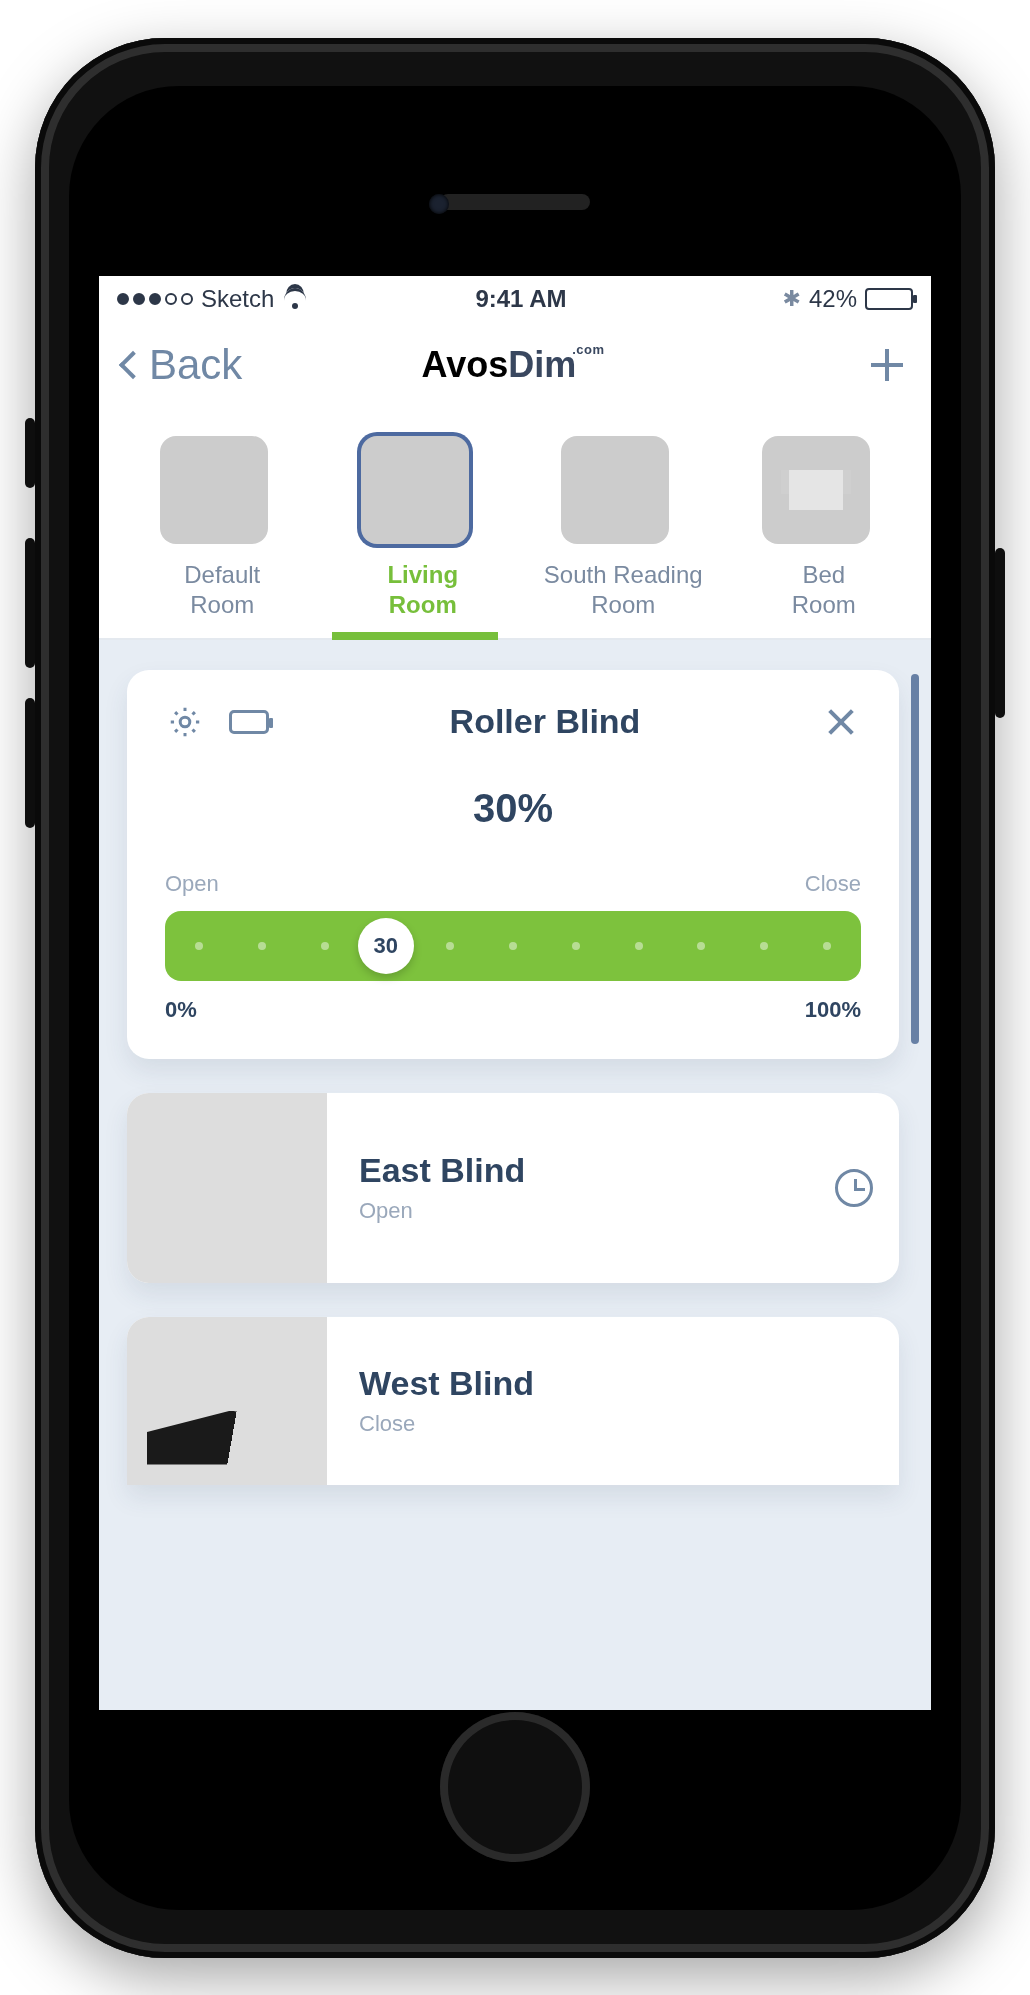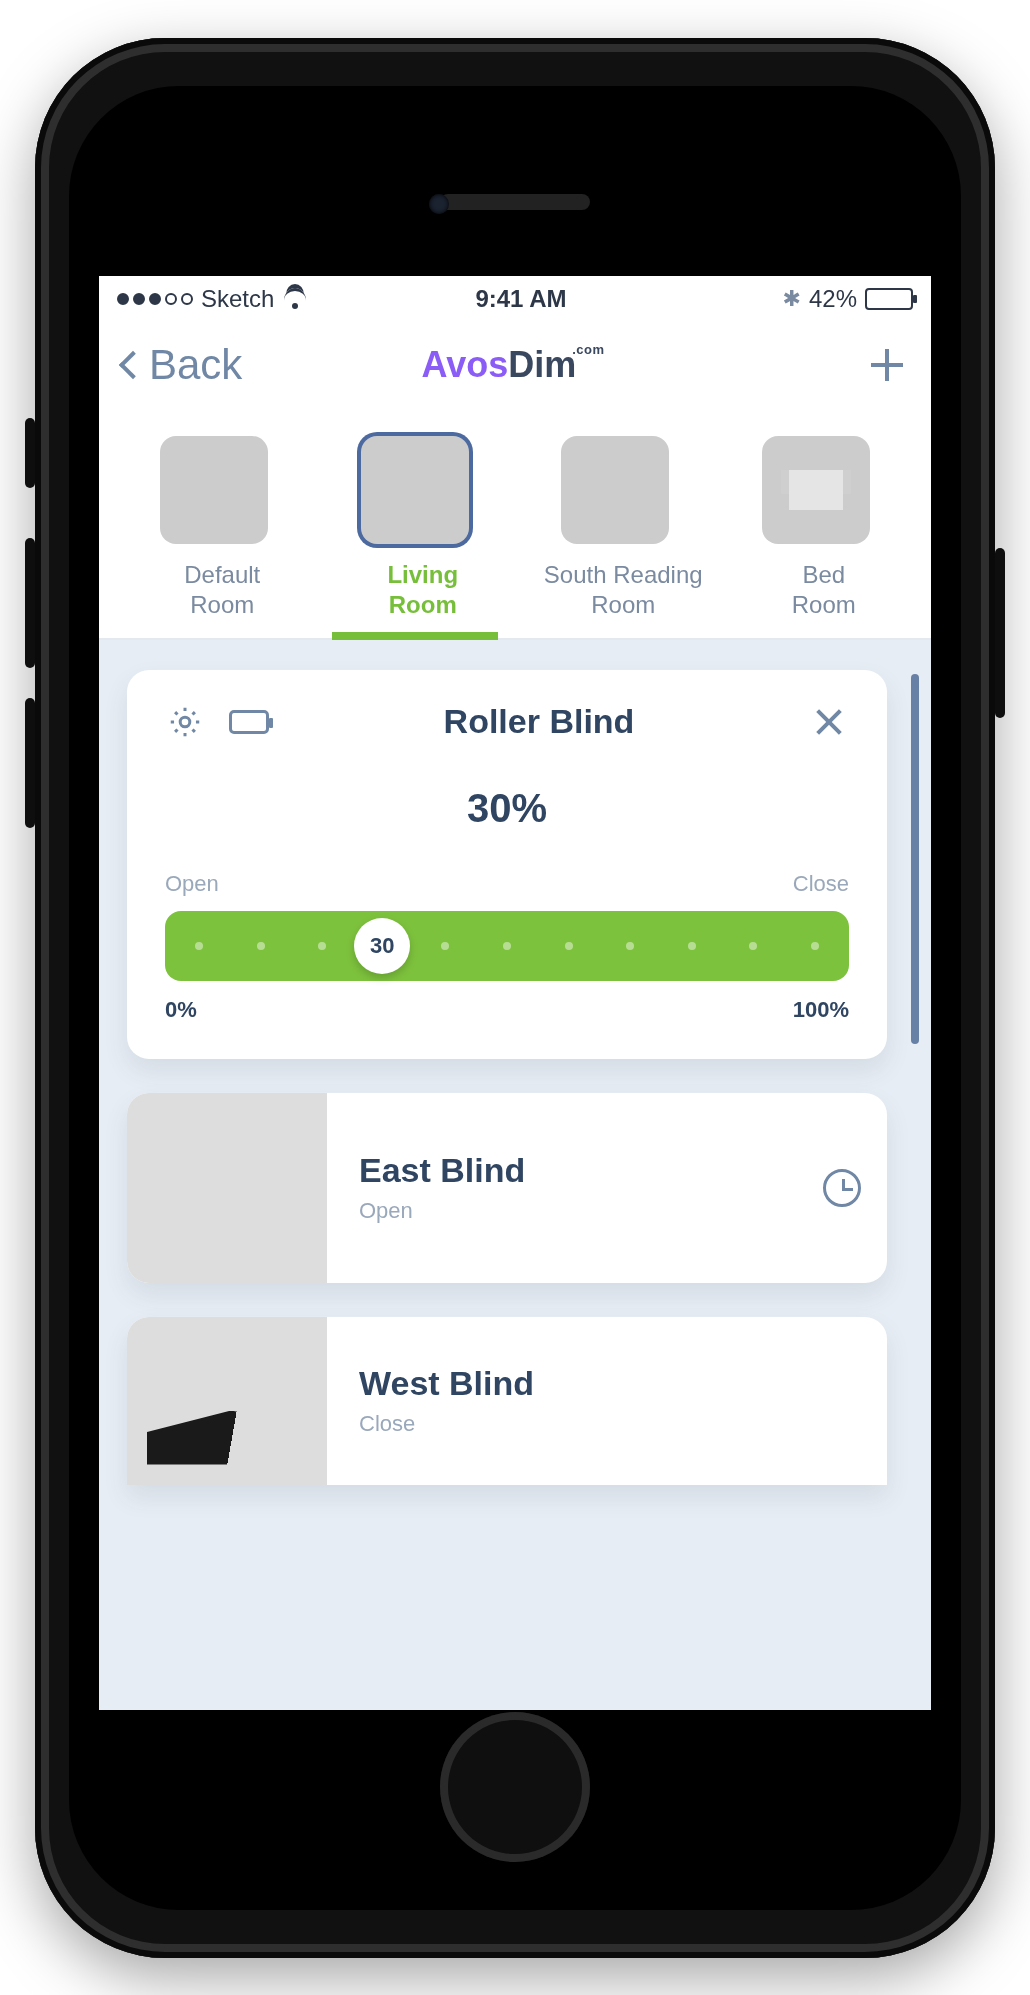--- a/index.html
+++ b/index.html
@@ -40,21 +40,21 @@
 .batt{ width:48px; height:22px; border:2px solid #2d3748; border-radius:4px; position:relative;}
 .batt:after{content:""; position:absolute; right:-6px; top:5px; width:4px; height:8px; background:#2d3748; border-radius:1px;}
 .batt .fill{height:100%; background:#2d3748; width:42%;}
 
 
 .nav{ height:86px; display:flex; align-items:center; justify-content:space-between; padding:0 24px; background:#fff;}
 .back{ display:flex; align-items:center; gap:6px; color:#7088a5; font-size:42px;}
 .back-chevron{border-left:4px solid #7088a5; border-bottom:4px solid #7088a5; width:20px; height:20px; transform:rotate(45deg);}
 .logo{ position:absolute; left:0; right:0; text-align:center; pointer-events:none;}
 .logo span{font-size:36px; font-weight:800;}
-.logo .a{color:#8b5cf6;text-align:center;}
+.logo .a{color:#000000;text-align:center;}
 .logo .d{color:#39475f;}
 .logo sup{font-size:13px; color:#39475f; font-weight:600; position:relative; top:-16px; left:-4px; letter-spacing:.5px;}
 .plus{width:40px; height:40px; position:relative; color:#7088a5;}
 .plus:before,.plus:after{content:"";position:absolute; background:#7088a5;}
 .plus:before{left:18px; top:4px; width:4px; height:32px;}
 .plus:after{top:18px; left:4px; height:4px; width:32px;}
 
 
 .rooms{ display:flex; padding:28px 18px 0; background:#fff; border-bottom:2px solid #e4e9ef; gap:6px;}
 .room{ flex:1; display:flex; flex-direction:column; align-items:center; gap:16px; padding-bottom:18px; position:relative;}
@@ -69,21 +69,21 @@
 .th1{background:
   linear-gradient(#2d6585,#2d6585) 0 0/100% 60% no-repeat,
   linear-gradient(#cbb089,#cbb089) 0 60%/100% 40% no-repeat,
   linear-gradient(#fff,#fff) 36px 16px/36px 44px no-repeat;
   background-color:#2d6585;}
 .th2{background:linear-gradient(120deg,#d8bf9a 0 55%,#38312c 55% 70%,#e6e0d6 70%);}
 .th3{background:#0c0c0c; display:flex; align-items:center; justify-content:center;}
 .th3:after{content:""; width:54px; height:40px; background:#e5e5e5; box-shadow:-16px -8px 0 -8px #cfcfcf, 16px -8px 0 -8px #cfcfcf;}
 
 
-.content{ flex:1; background:#e7edf4; padding:30px 44px 0 28px; overflow:hidden; position:relative;}
+.content{ flex:1; background:#e7edf4; padding:30px 32px 0 28px; overflow:hidden; position:relative;}
 .scroll-ind{ position:absolute; right:12px; top:34px; width:8px; height:370px; background:#6780a5; border-radius:4px;}
 
 .card{ background:#fff; border-radius:22px; box-shadow:0 12px 24px rgba(50,70,100,.10); margin-bottom:34px; overflow:hidden;}
 .card.control{ padding:32px 38px 36px; }
 .ctrl-head{ display:flex; align-items:center; gap:24px;}
 .ctrl-head .title{ flex:1; text-align:center; font-size:34px; font-weight:700; color:#2f4561;}
 .ic{ width:40px; height:40px; display:flex; align-items:center; justify-content:center; color:#7088a5;}
 .gear svg, .close-x svg{stroke:#7088a5; fill:none;}
 .batt-sm{ width:42px; height:24px; border:3px solid #7088a5; border-radius:5px; position:relative;}
 .batt-sm:after{content:"";position:absolute; right:-7px; top:5px; width:4px; height:10px; background:#7088a5; border-radius:1px;}

